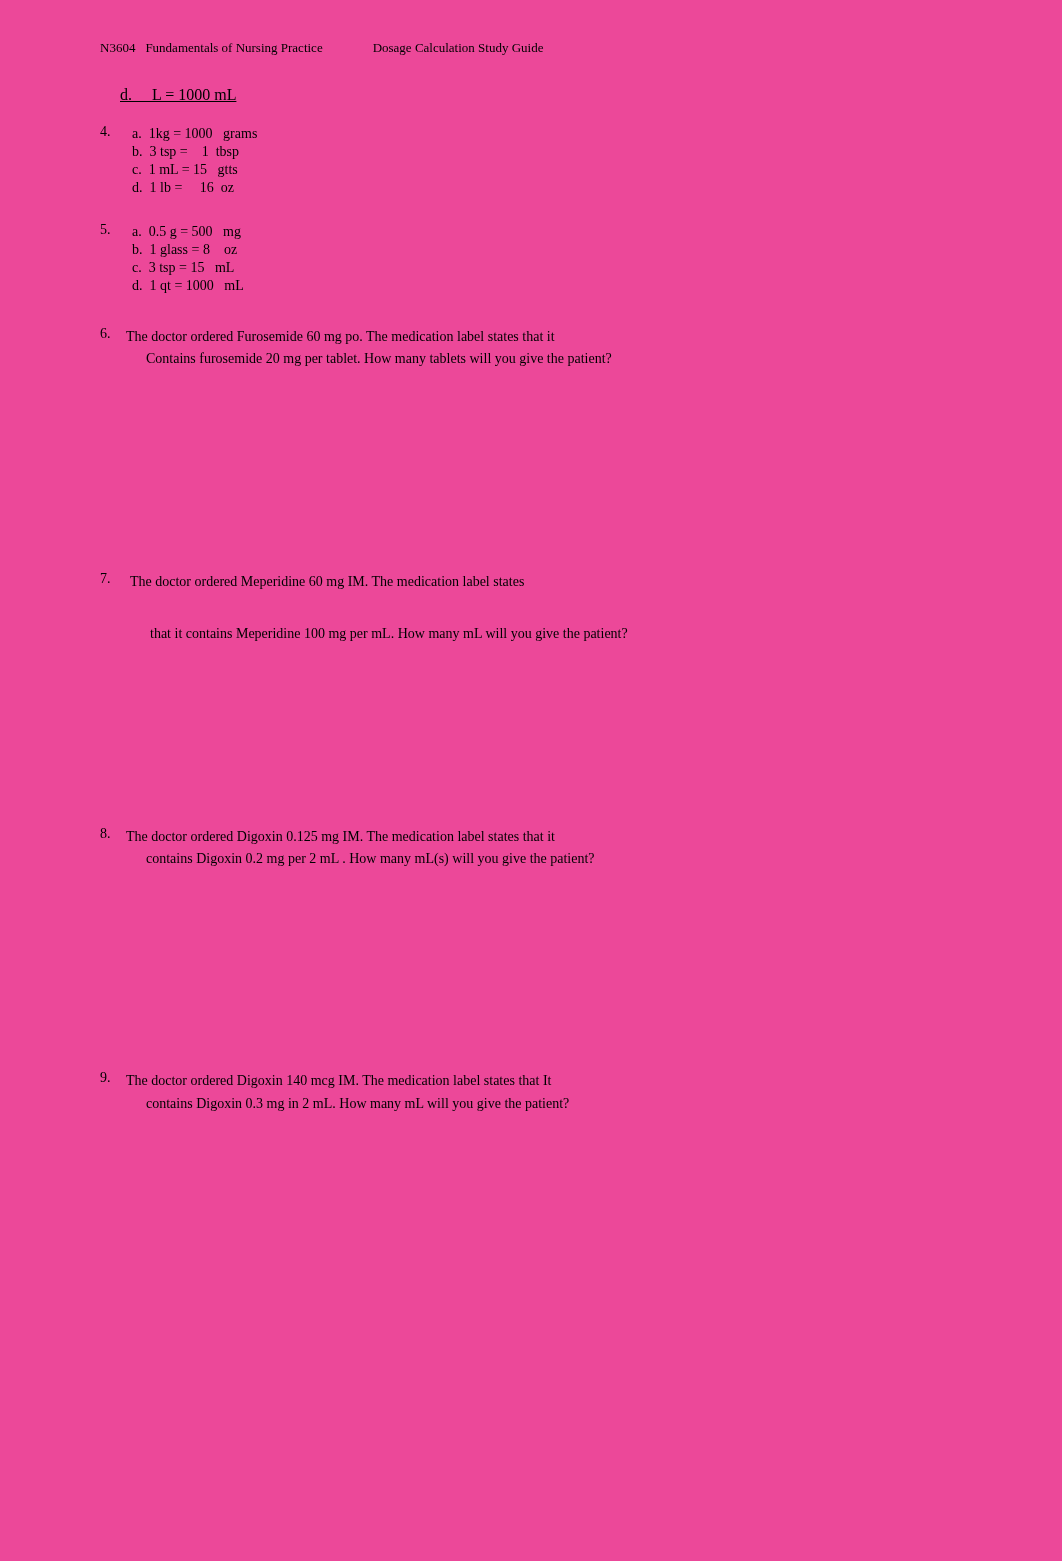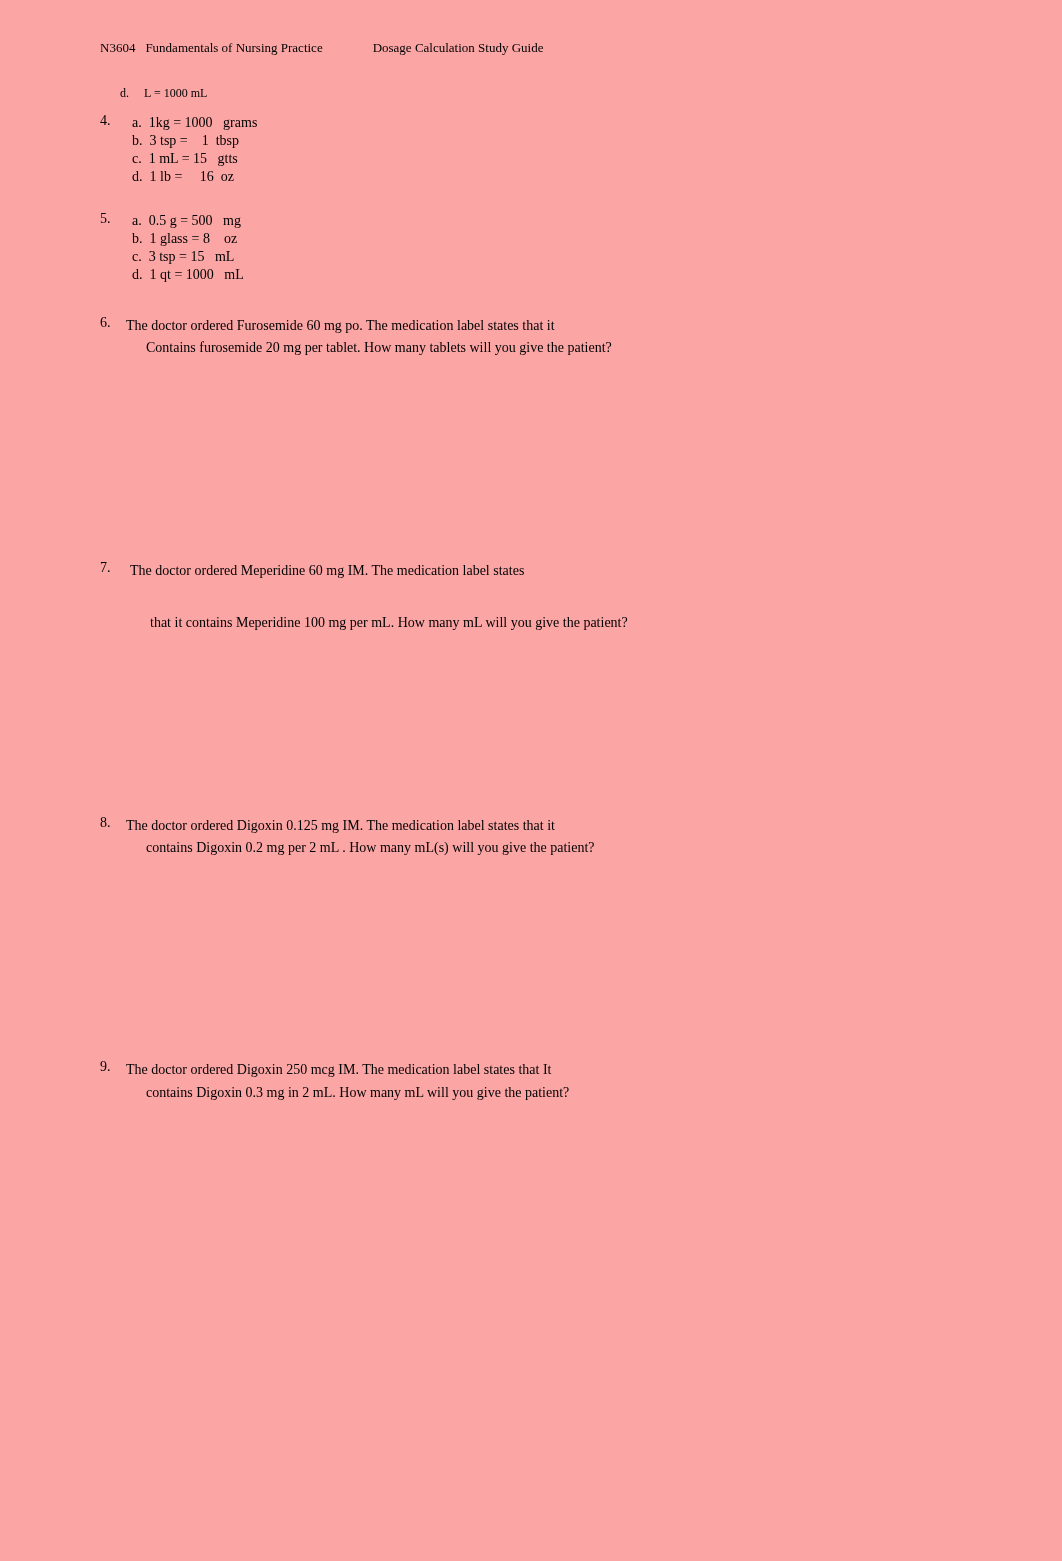--- a/index.html
+++ b/index.html
@@ -14,21 +14,21 @@
       font-size: 14px;
       color: #000000;
       width: 1062px;
       min-height: 1561px;
     }
 
     .page {
       width: 1062px;
       min-height: 1561px;
       padding: 40px 100px 40px 100px;
-      background: #fca5a5;
+      background: #ec4899;
     }
 
     .header {
       display: flex;
       flex-direction: row;
       align-items: baseline;
       gap: 0;
       margin-bottom: 30px;
       font-size: 13px;
       color: #000;
@@ -43,23 +43,24 @@
       font-size: 13px;
       margin-left: 20px;
     }
 
     .header-course-id {
       margin-right: 10px;
       font-size: 13px;
     }
 
     .item-d {
-      margin-bottom: 12px;
+      margin-bottom: 20px;
       padding-left: 20px;
-      font-size: 12px;
+      font-size: 16px;
+      text-decoration: underline;
     }
 
     .question-block {
       margin-bottom: 24px;
     }
 
     .sub-list {
       padding-left: 40px;
       margin-top: 2px;
     }
@@ -148,19 +149,19 @@
         <div style="padding-left:20px;text-align:right;">contains Digoxin 0.2 mg per 2 mL . How many mL(s) will you give the patient?</div>
       </div>
     </div>
     <div class="answer-space"></div>
   </div>
 
   <div class="question-block" style="margin-bottom:0;">
     <div style="display:flex; flex-direction:row; align-items:flex-start;">
       <span style="min-width:26px; font-size:14px;">9.</span>
       <div style="font-size:14px; line-height:1.6;">
-        <div>The doctor ordered Digoxin 250 mcg IM. The medication label states that It</div>
+        <div>The doctor ordered Digoxin 140 mcg IM. The medication label states that It</div>
         <div style="padding-left:20px;">contains Digoxin 0.3 mg in 2 mL. How many mL will you give the patient?</div>
       </div>
     </div>
   </div>
 
 </div>
 
 </body></html>

